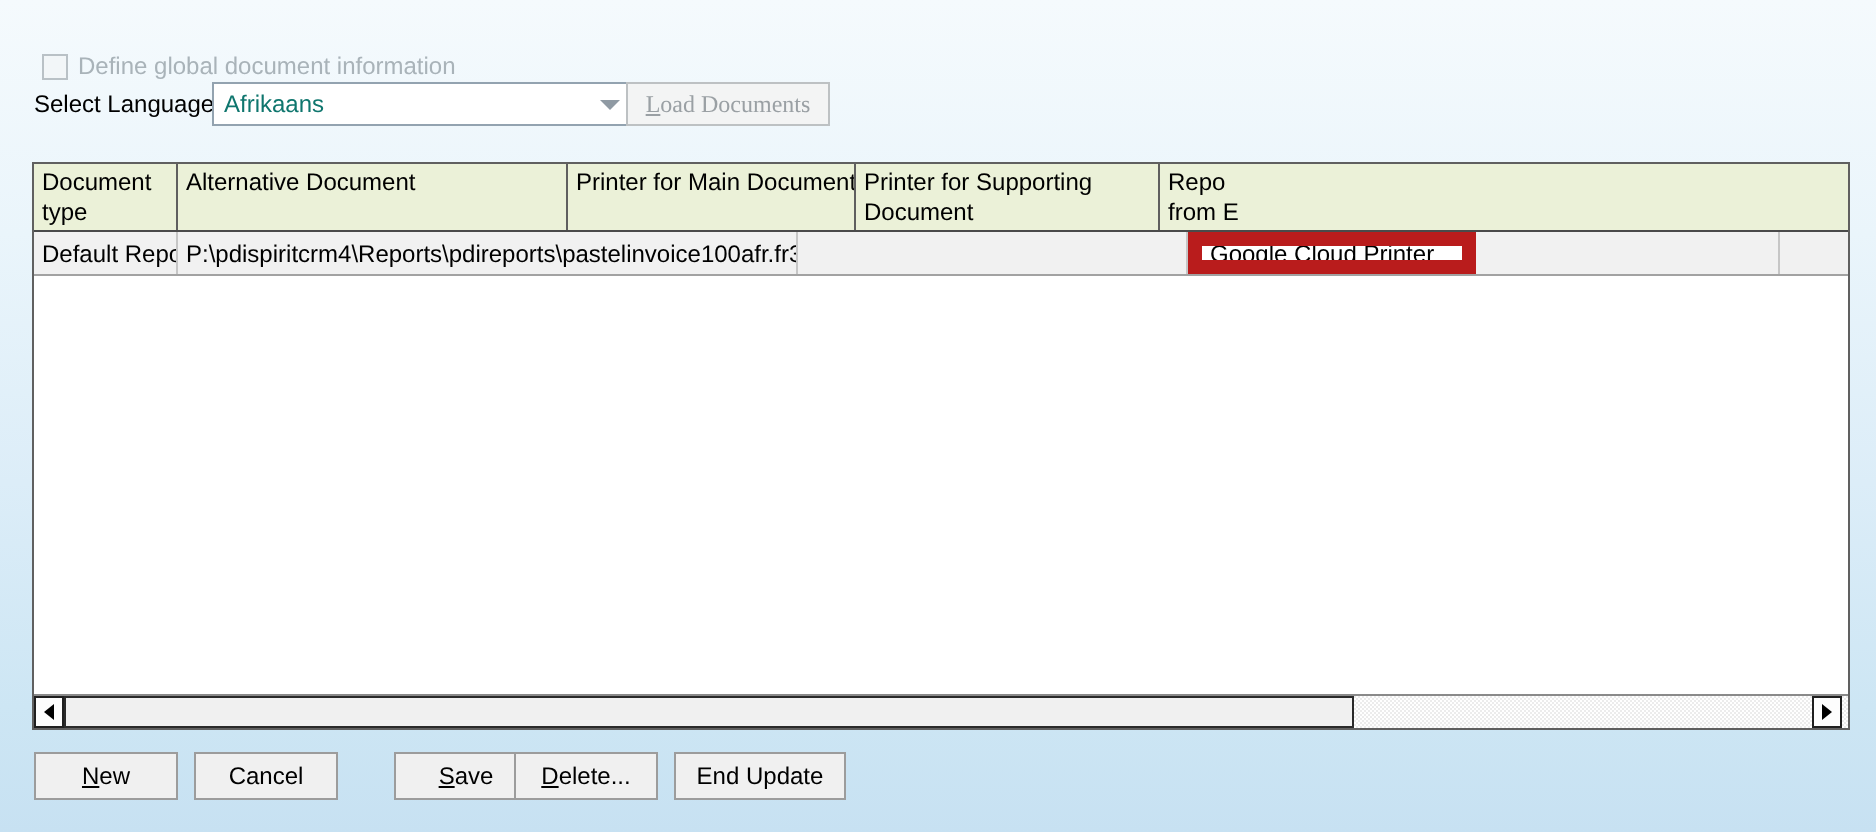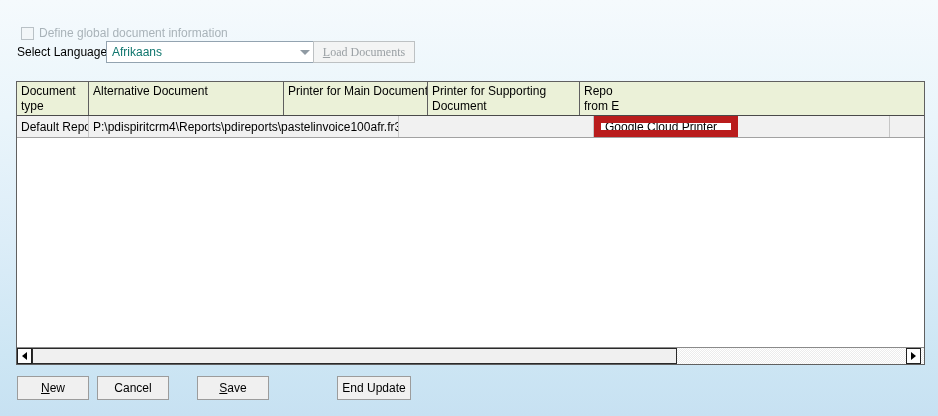--- a/index.html
+++ b/index.html
@@ -166,15 +166,16 @@
         </div>
       <div class="scroll-btn right">
           <span class="tri-right"></span>
         </div>
     </div>
   </div>
 
   <button class="btn" style="left:17px;width:72px;"><span class="u">N</span><span>ew</span></button>
   <button class="btn" style="left:97px;width:72px;"><span class="u"></span><span>Cancel</span></button>
   <button class="btn" style="left:177px;width:72px;margin-left:20px;"><span class="u">S</span><span>ave</span></button>
-  <button class="btn" style="left:337px;width:74px;"><span class="u"></span><span>End Update</span></button>
+  <button class="btn" style="left:257px;width:72px;"><span class="u">D</span><span>elete...</span></button>
+  <button class="btn" style="left:337px;width:86px;"><span class="u"></span><span>End Update</span></button>
 
 </div>
 
 </body></html>

